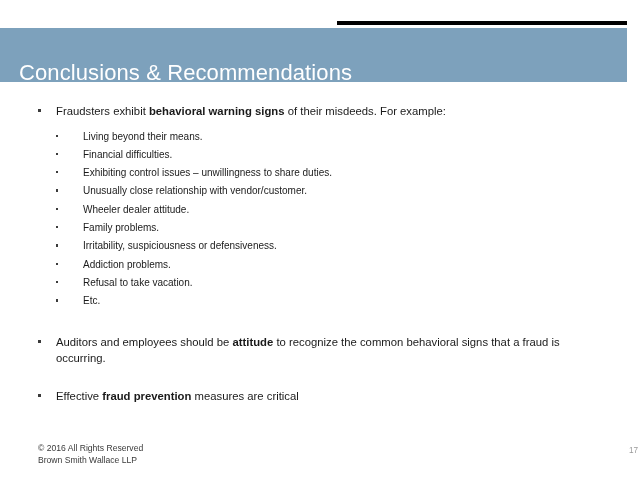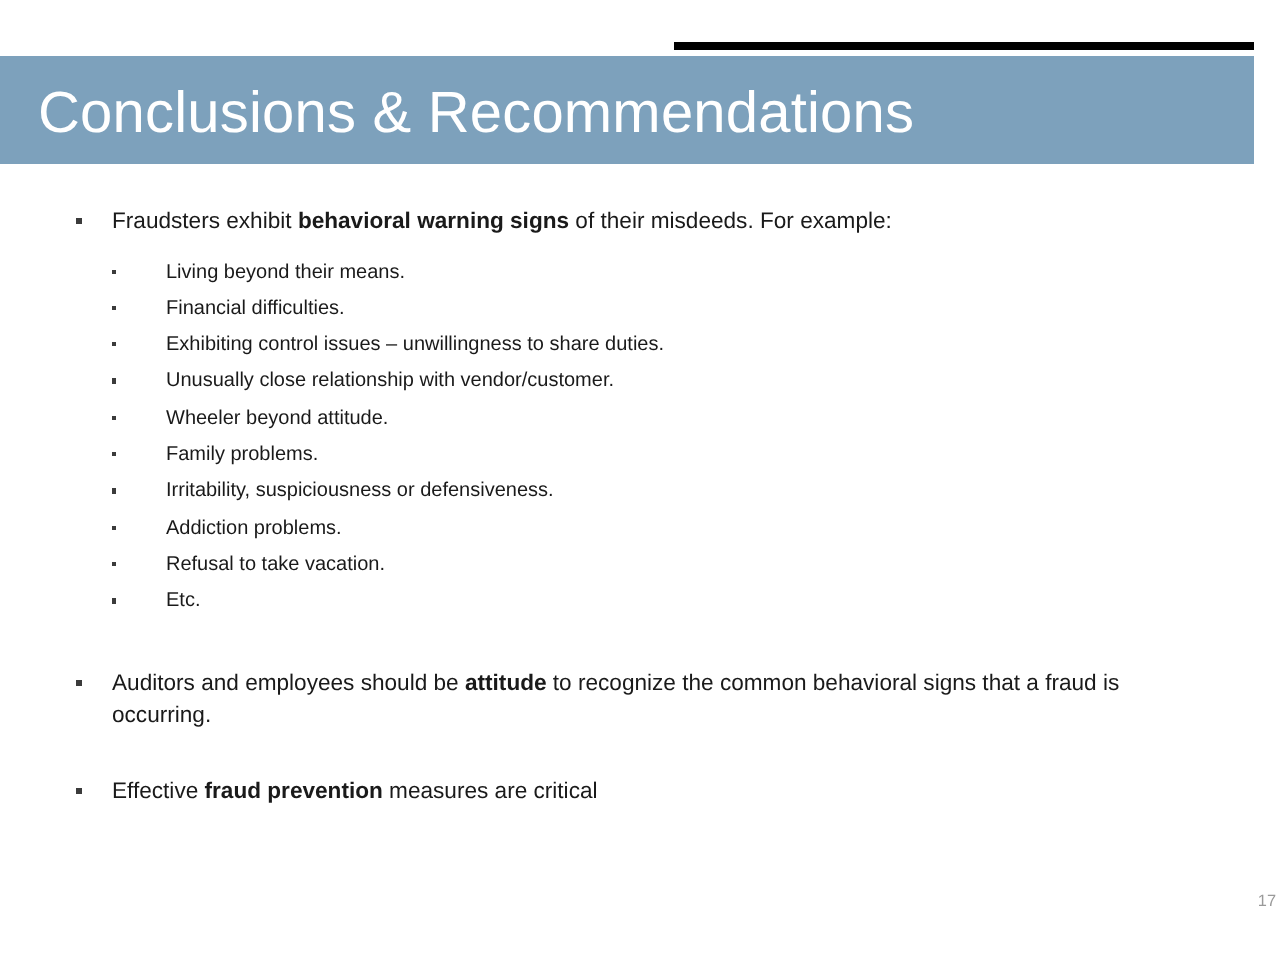--- a/index.html
+++ b/index.html
@@ -46,25 +46,25 @@
     position: absolute;
     left: 0;
     top: 28px;
     width: 627px;
     height: 54px;
     background: #7da1bc;
   }
   .title-text {
     position: absolute;
     left: 19px;
-    top: 0;
+    top: 16px;
     height: 54px;
     line-height: 58px;
     color: #ffffff;
-    font-size: 29px;
+    font-size: 22px;
     font-weight: normal;
     letter-spacing: 0.1px;
     white-space: nowrap;
   }
 
   
   .content {
     position: absolute;
     left: 0;
     top: 104px;
@@ -162,31 +162,33 @@
     <div class="title-text">Conclusions &amp; Recommendations</div>
   </div>
 
   <div class="content">
     <ul class="level1" id="bullet-list">
         <li class="l1"><span class="bullet"></span><span><span>Fraudsters exhibit </span><b>behavioral warning signs</b><span> of their misdeeds.  For example:</span></span><ul class="level2">
             <li class="l2"><span class="bullet"></span><span>Living beyond their means.</span></li>
             <li class="l2"><span class="bullet"></span><span>Financial difficulties.</span></li>
             <li class="l2"><span class="bullet"></span><span>Exhibiting control issues – unwillingness to share duties.</span></li>
             <li class="l2"><span class="bullet"></span><span>Unusually close relationship with vendor/customer.</span></li>
-            <li class="l2"><span class="bullet"></span><span>Wheeler beyond attitude.</span></li>
+            <li class="l2"><span class="bullet"></span><span>Wheeler dealer attitude.</span></li>
             <li class="l2"><span class="bullet"></span><span>Family problems.</span></li>
             <li class="l2"><span class="bullet"></span><span>Irritability, suspiciousness or defensiveness.</span></li>
             <li class="l2"><span class="bullet"></span><span>Addiction problems.</span></li>
             <li class="l2"><span class="bullet"></span><span>Refusal to take vacation.</span></li>
             <li class="l2"><span class="bullet"></span><span>Etc.</span></li>
           </ul></li>
         <li class="spacer-after-sublist"></li>
         <li class="l1"><span class="bullet"></span><span><span>Auditors and employees should be </span><b>attitude</b><span> to recognize the common behavioral signs that a fraud is occurring.</span></span></li>
         <li class="spacer-between"></li>
         <li class="l1"><span class="bullet"></span><span><span>Effective </span><b>fraud prevention</b><span> measures are critical</span></span></li>
       </ul>
   </div>
 
   <div class="footer">
+    <div class="footer-copy" id="footer-copy">© 2016 All Rights Reserved
+Brown Smith Wallace LLP</div>
     <div class="page-number">17</div>
   </div>
 
 </div>
 
 </body></html>

